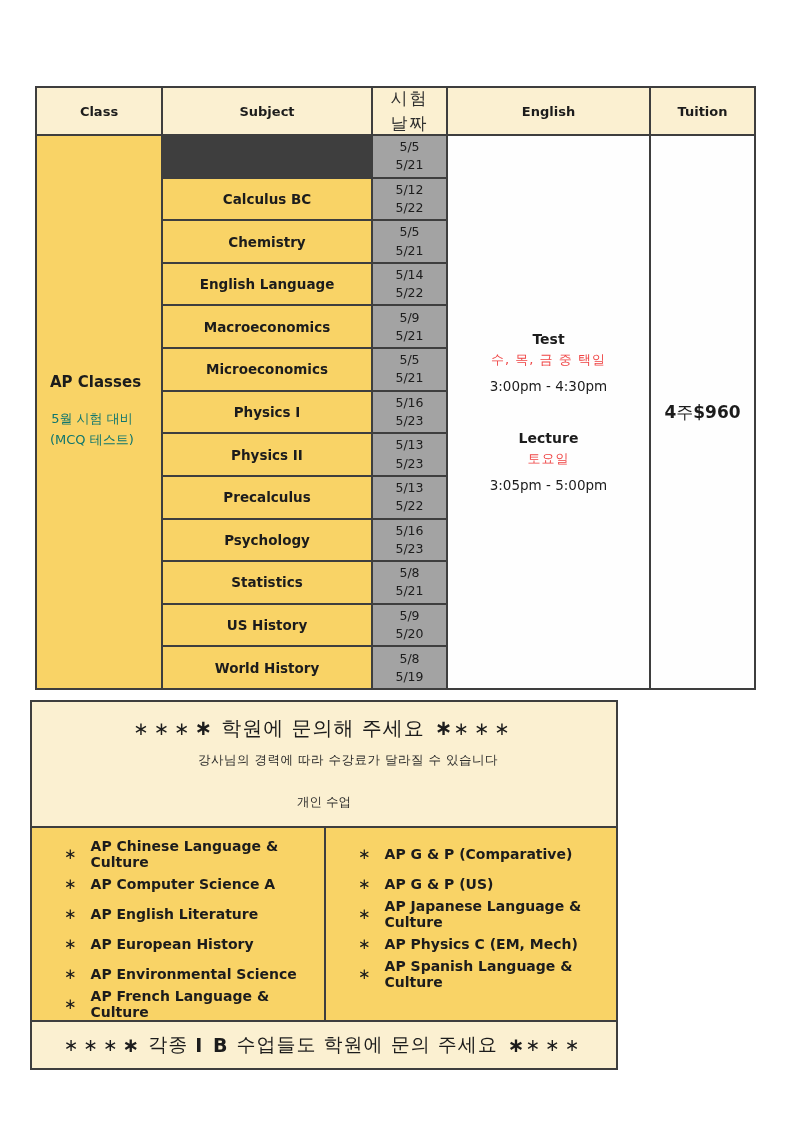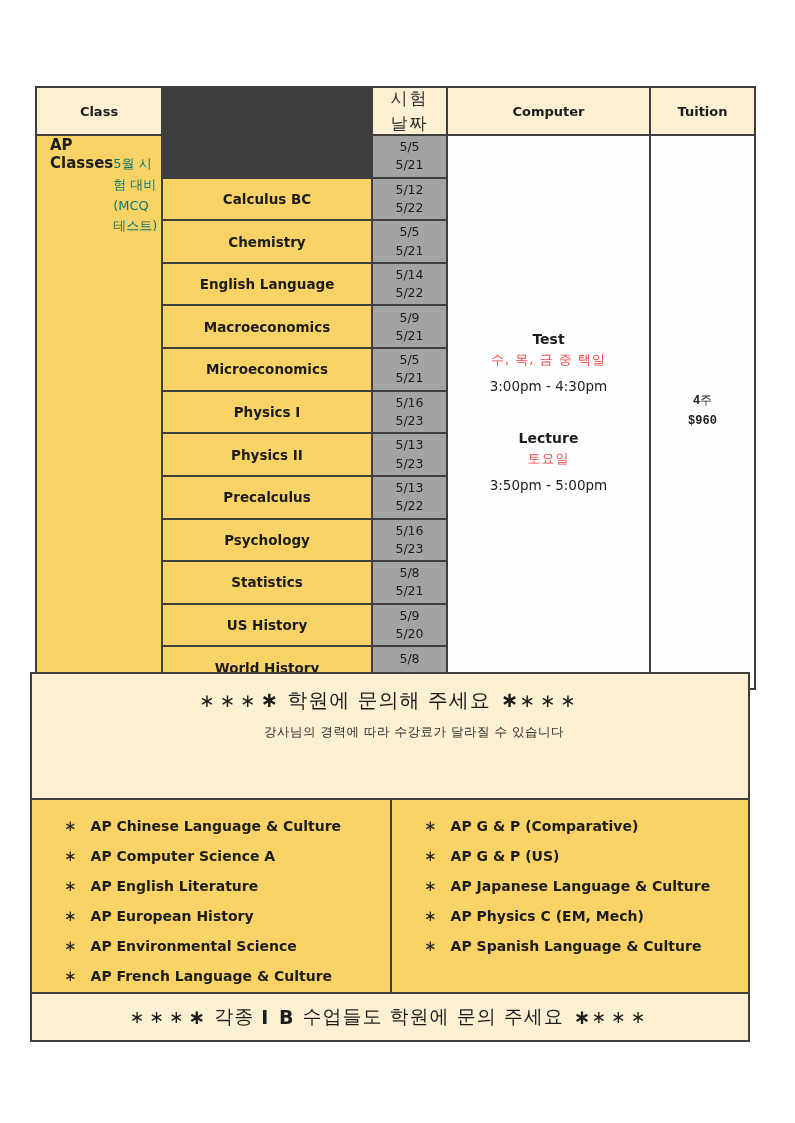--- a/index.html
+++ b/index.html
@@ -19,43 +19,43 @@
   }
   .cell { display:flex; align-items:center; justify-content:center; text-align:center; }
   .hdr { background:#FBF0D1; font-weight:bold; font-size:13px; }
   .hdr.date-h { font-weight:normal; font-size:17px; color:#2e2e2e; flex-direction:column; line-height:1.5; letter-spacing:2px; }
   .gold { background:#F9D366; }
   .white { background:#a3a3a3; }
   .sub-cell { grid-column:2; font-weight:bold; font-size:13.5px; }
   .date-cell { grid-column:3; font-size:12.5px; line-height:1.45; flex-direction:column; }
   .class-cell {
     grid-column:1; grid-row:2 / span 13; background:#F9D366;
-    display:flex; flex-direction:row; justify-content:center; align-items:flex-start;
-    padding-left:13px; box-sizing:border-box; text-align:left;
+    display:flex; flex-direction:column; justify-content:center; align-items:flex-start;
+    padding-left:13px; box-sizing:border-box; text-align:center;
   }
   .class-title { font-weight:bold; font-size:15px; }
   .class-sub { margin-top:18px; font-size:13px; line-height:1.6; color:#0f766e; }
   .schedule-cell {
     grid-column:4; grid-row:2 / span 13; background:#fefefe;
     display:flex; flex-direction:column; justify-content:center; align-items:center; text-align:center;
   }
   .sch-label { font-weight:bold; font-size:14px; }
   .sch-kr { font-size:13px; margin-top:4px; color:#ef4444; letter-spacing:1px; }
   .sch-time { font-size:13.5px; margin-top:9px; }
   .sch-gap { height:36px; }
   .tuition-cell {
     grid-column:5; grid-row:2 / span 13; background:#fefefe;
-    display:flex; flex-direction:column; justify-content:center; align-items:center;
-    font-size:12px; line-height:1.65;font-family:Liberation Mono, monospace;
+    display:flex; flex-direction:row; justify-content:center; align-items:center;
+    font-size:17px; line-height:1.65;
   }
   .bold { font-weight:bold; }
 
   
   .notice {
-    position:absolute; left:30px; top:672px; width:720px; height:370px;
+    position:absolute; left:30px; top:700px; width:588px; height:370px;
     box-sizing:border-box; border:2px solid #3e3e3e; background:#FBF0D1;
     display:flex; flex-direction:column;
   }
   .notice-top { height:124px; text-align:center; }
   .title-line { margin-top:13px; font-size:20px; letter-spacing:1px; }
   .subtitle { margin-top:10px; font-size:12.5px; color:#2a2a2a; letter-spacing:0.5px;padding-left:48px; }
   .private { margin-top:25px; font-size:12.5px; color:#2a2a2a; }
   .star-thin { letter-spacing:5px; font-size:0.92em; }
   .star-heavy { font-weight:bold; font-size:1.05em; }
   .star-pre { margin-right:8px; }
@@ -73,43 +73,44 @@
   .ib-bold { font-weight:bold; letter-spacing:2px; }
 </style>
 </head>
 <body>
 
 <div class="page">
 
   <div class="grid-table">
 
     <div class="cell hdr" style="grid-column:1;grid-row:1">Class</div>
+    <div class="cell hdr" style="grid-column:2;grid-row:1">Subject</div>
     <div class="cell hdr date-h" style="grid-column:3;grid-row:1">
       <span>시험</span>
       <span>날짜</span>
     </div>
-    <div class="cell hdr" style="grid-column:4;grid-row:1">Computer</div>
+    <div class="cell hdr" style="grid-column:4;grid-row:1">English</div>
     <div class="cell hdr" style="grid-column:5;grid-row:1">Tuition</div>
 
     <div class="class-cell">
       <div class="class-title">AP Classes</div>
       <div class="class-sub">
         <div>5월 시험 대비</div>
         <div>(MCQ 테스트)</div>
       </div>
     </div>
 
     <div class="schedule-cell">
       <div class="sch-label">Test</div>
       <div class="sch-kr">수, 목, 금 중 택일</div>
       <div class="sch-time">3:00pm - 4:30pm</div>
       <div class="sch-gap"></div>
       <div class="sch-label">Lecture</div>
       <div class="sch-kr">토요일</div>
-      <div class="sch-time">3:50pm - 5:00pm</div>
+      <div class="sch-time">3:05pm - 5:00pm</div>
     </div>
 
     <div class="tuition-cell">
       <div><span class="bold">4</span><span>주</span></div>
       <div class="bold">$960</div>
     </div>
 
     <div class="cell white date-cell">
         <span>5/5</span>
         <span>5/21</span>
@@ -188,20 +189,21 @@
       </div>
   </div>
 
   <div class="notice">
 
     <div class="notice-top">
       <div class="title-line">
         <span class="star-thin">∗∗∗</span><span class="star-heavy star-pre">∗</span><span>학원에 문의해 주세요</span><span class="star-heavy star-post">∗</span><span class="star-thin">∗∗∗</span>
       </div>
       <div class="subtitle">강사님의 경력에 따라 수강료가 달라질 수 있습니다</div>
+      <div class="private">개인 수업</div>
     </div>
 
     <div class="notice-mid">
       <ul class="ap-list">
         <li>
             <span class="bullet">∗</span>
             <span>AP Chinese Language &amp; Culture</span>
           </li>
         <li>
             <span class="bullet">∗</span>

